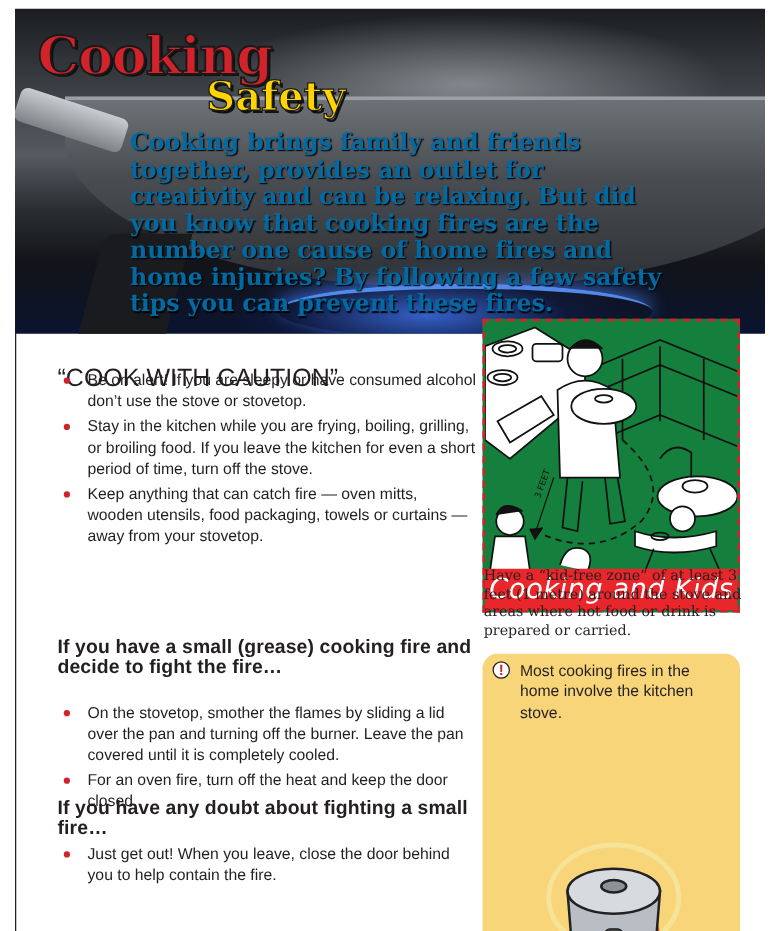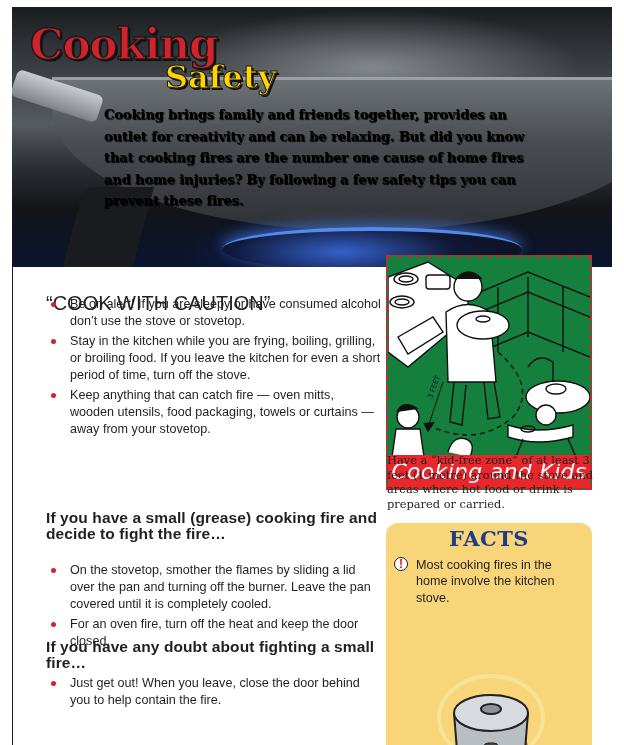--- a/index.html
+++ b/index.html
@@ -50,22 +50,22 @@
     text-shadow: 2px 2px 0 #111;
   }
   .title-safety {
     position: absolute; left: 165px; top: 58px;
     font-family: "DejaVu Serif", serif; font-weight: bold; font-size: 32px;
     color: #ffd400; -webkit-text-stroke: 1px #1a1a1a;
     text-shadow: 2px 2px 0 #111;
   }
   .intro {
     position: absolute; left: 104px; top: 104px; width: 430px;
-    font-family: "DejaVu Serif", serif; font-size: 13px; line-height: 21.5px;
-    color: #000000; font-weight: bold;
+    font-family: "DejaVu Serif", serif; font-size: 19px; line-height: 21.5px;
+    color: #0369a1; font-weight: bold;
     text-shadow: 1px 1px 1px #000;
     letter-spacing: -0.1px;
   }
   
   .content { position: absolute; left: 46px; width: 335px; }
   .h-caution {
     position: absolute; left: 46px; top: 292px;
     font-size: 20px; font-weight: normal; color: #231f20;
   }
   .h2 {
@@ -208,21 +208,20 @@
     <circle cx="158" cy="158" r="10" fill="#fff"></circle>
     <path d="M120 168 Q150 178 185 168 L185 180 Q150 190 120 180 Z" fill="#fff"></path>
     <ellipse cx="140" cy="172" rx="7" ry="3"></ellipse>
     <path d="M135 182 L128 200 M180 182 L188 200"></path>
   </svg>
   <div class="kids-banner">Cooking and Kids</div>
 </div>
 <div class="kids-text">Have a “kid-free zone” of at least 3 feet (1 metre) around the stove and areas where hot food or drink is prepared or carried.</div>
 
 <div class="facts">
-  <div class="facts-title">FACTS</div>
   <div class="fact">
     <span class="fact-icon"></span>
     <span>Most cooking fires in the home involve the kitchen stove.</span>
   </div>
   <svg class="pot" viewBox="0 0 110 90">
     <ellipse cx="55" cy="45" rx="52" ry="42" fill="none" stroke="#f4e6a0" stroke-width="4" opacity="0.8"></ellipse>
     <path d="M15 88 L25 60 L32 88 Z" fill="#e8542b"></path>
     <path d="M80 88 L88 58 L96 88 Z" fill="#e8542b"></path>
     <path d="M18 40 L22 90 L88 90 L92 40 Z" fill="#b9bec4" stroke="#222" stroke-width="2"></path>
     <ellipse cx="55" cy="40" rx="37" ry="18" fill="#d7dbe0" stroke="#222" stroke-width="2"></ellipse>

